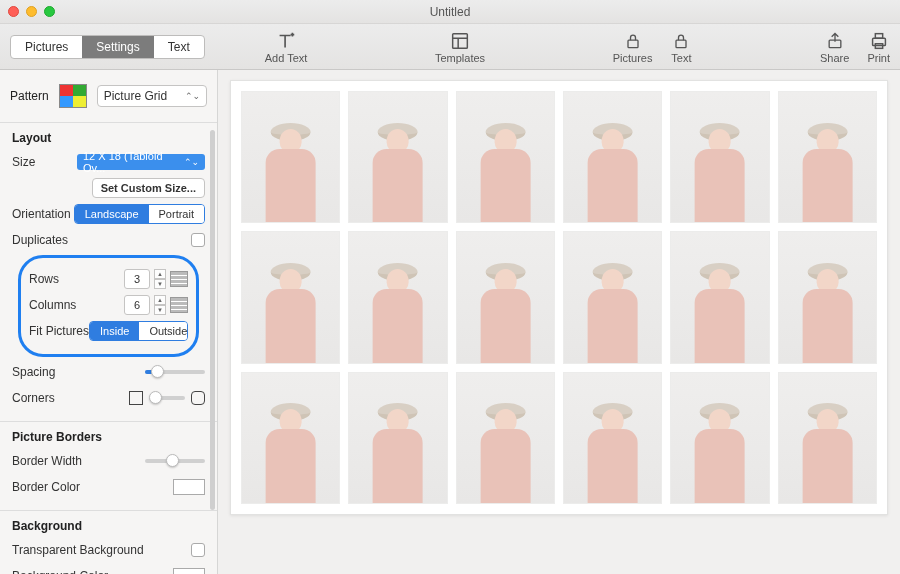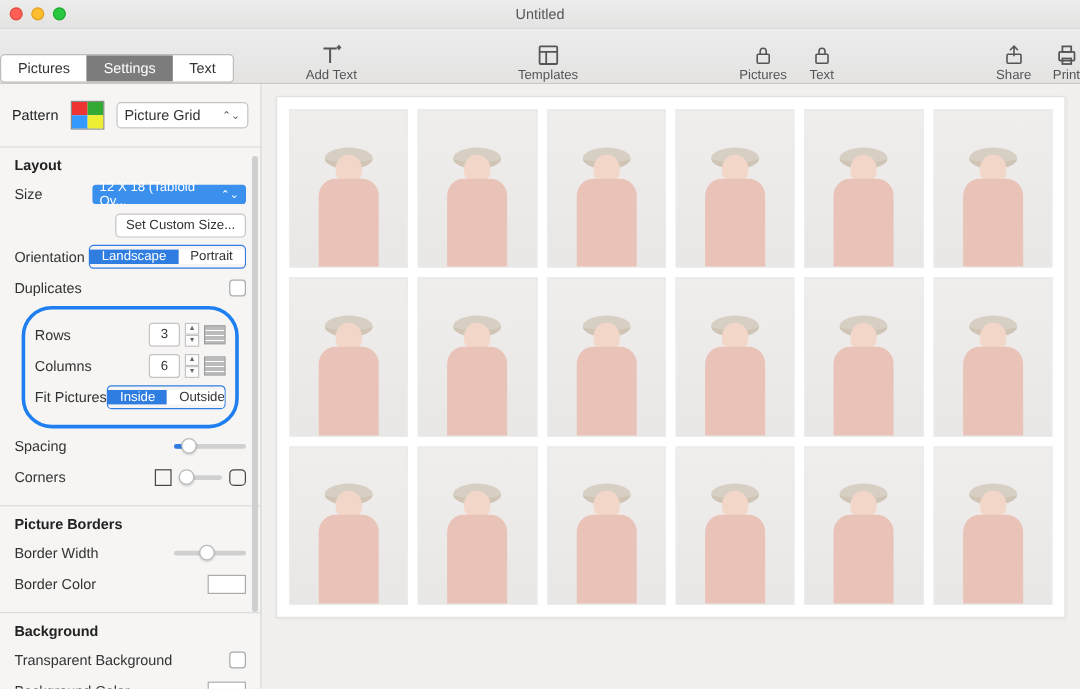--- a/index.html
+++ b/index.html
@@ -6,21 +6,21 @@
   body { width: 900px; height: 574px; background: #f1f0ef; overflow: hidden; font-size: 12px; color: #222; }
   
   .titlebar { height: 24px; background: linear-gradient(#ececec,#e4e3e2); display:flex; align-items:center; padding:0 8px; position:relative; border-bottom:1px solid #d7d6d5;}
   .traffic { display:flex; gap:7px; }
   .dot { width:11px; height:11px; border-radius:50%; }
   .dot.red{background:#ff5f57;border:1px solid #e1493f;}
   .dot.yel{background:#febc2e;border:1px solid #dfa123;}
   .dot.grn{background:#28c840;border:1px solid #1fa92f;}
   .wintitle{position:absolute;left:0;right:0;text-align:center;font-size:12px;color:#555;}
   
-  .toolbar{height:46px;background:linear-gradient(#ececec,#e4e3e2);border-bottom:1px solid #c9c8c7;display:flex;align-items:flex-end;padding:0 0;}
+  .toolbar{height:46px;background:linear-gradient(#ececec,#e4e3e2);border-bottom:1px solid #c9c8c7;display:flex;align-items:center;padding:0 10px;}
   .tabseg{display:flex;border:1px solid #bdbcbb;border-radius:4px;overflow:hidden;background:#fff;}
   .tabseg span{padding:4px 14px;font-size:12px;color:#333;cursor:default;display:flex;align-items:center;}
   .tabseg span.sel{background:#7c7c7c;color:#fff;}
   .tbgroup{display:flex;gap:18px;}
   .tbitem{display:flex;flex-direction:column;align-items:center;gap:0px;color:#555;font-size:11px;}
   .tbitem .ic{width:22px;height:22px;display:flex;align-items:center;justify-content:center;font-size:18px;color:#555;}
   .tbspacer{flex:1;}
   
   .mainrow{display:flex;height:504px;}
   .sidebar{width:218px;background:#f6f5f4;border-right:1px solid #d6d6d5;display:flex;flex-direction:column;position:relative;}
@@ -32,22 +32,22 @@
   .patternswatch div:nth-child(3){background:#39f;}
   .patternswatch div:nth-child(4){background:#ee3;}
   .combo{flex:1;border:1px solid #c5c4c3;border-radius:4px;background:#fff;height:22px;display:flex;align-items:center;padding:0 6px;justify-content:space-between;font-size:12px;color:#333;}
   .combo .chev{font-size:9px;color:#666;}
   .panel{padding:8px 12px;border-top:1px solid #ddd;}
   .panel h4{font-size:12px;font-weight:600;margin-bottom:6px;color:#222;}
   .row{display:flex;align-items:center;justify-content:space-between;margin:4px 0;min-height:22px;font-size:12px;color:#333;}
   .row .lbl{flex:0 0 auto;}
   .sizesel{width:128px;height:16px;background:#3b8fed;color:#fff;border-radius:3px;display:flex;align-items:center;padding:0 6px;font-size:11px;justify-content:space-between;}
   .sizesel .tiny{font-size:9px;}
-  .btn{border:1px solid #c5c4c3;background:#fff;border-radius:4px;height:20px;padding:0 8px;display:flex;align-items:center;font-size:11px;}
-  .seg{display:flex;border:1px solid #2f7de0;border-radius:4px;overflow:hidden;height:20px;font-size:11px;align-items:center;}
+  .btn{border:1px solid #c5c4c3;background:#fff;border-radius:4px;height:20px;padding:0 8px;display:flex;align-items:center;font-size:11px;font-weight:bold;}
+  .seg{display:flex;border:1px solid #2f7de0;border-radius:4px;overflow:hidden;height:20px;font-size:11px;}
   .seg span{padding:0 10px;display:flex;align-items:center;background:#fff;color:#333;}
   .seg span.on{background:#2f7de0;color:#fff;}
   .chk{width:14px;height:14px;border:1px solid #aaa;border-radius:3px;background:#fff;}
   .highlight{border:3px solid #1f7ff0;border-radius:25px;margin:0 6px;padding:6px 8px 8px;}
   .stepper{width:26px;height:20px;border:1px solid #c5c4c3;border-radius:3px;text-align:center;font-size:11px;display:flex;align-items:center;justify-content:center;background:#fff;}
   .spin{width:12px;height:20px;display:flex;flex-direction:column;}
   .spin div{flex:1;border:1px solid #c5c4c3;background:#fdfdfd;font-size:6px;display:flex;align-items:center;justify-content:center;color:#666;}
   .gridic{width:18px;height:16px;background:repeating-linear-gradient(#bbb,#bbb 3px,#fff 3px,#fff 4px),repeating-linear-gradient(90deg,#bbb,#bbb 3px,#fff 3px,#fff 4px);border:1px solid #999;}
   .slider{width:60px;height:4px;background:#d0d0d0;border-radius:2px;position:relative;}
   .slider .fill{position:absolute;left:0;top:0;bottom:0;background:#2f7de0;border-radius:2px;}

